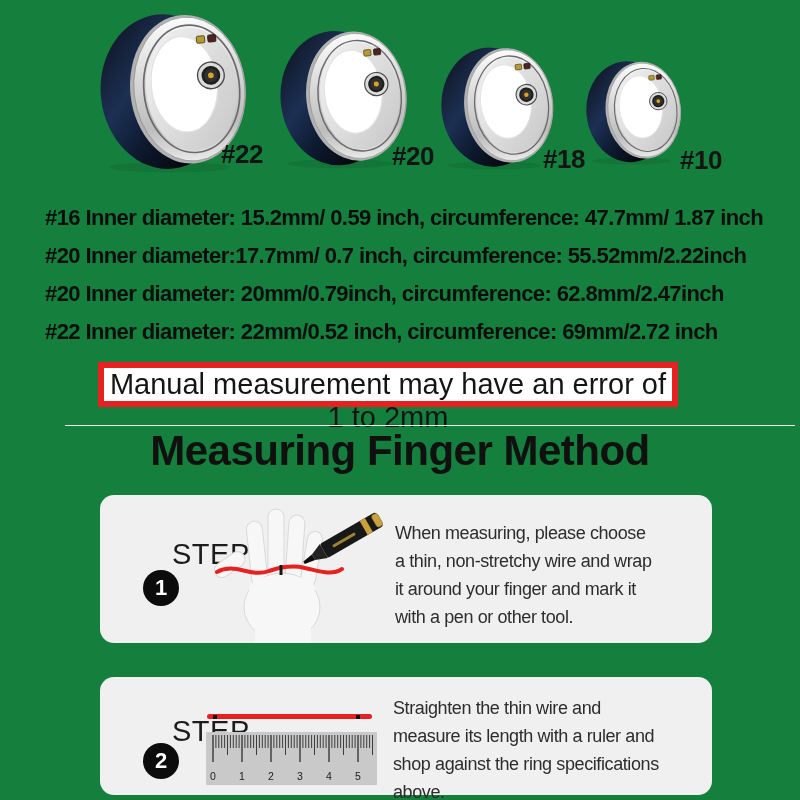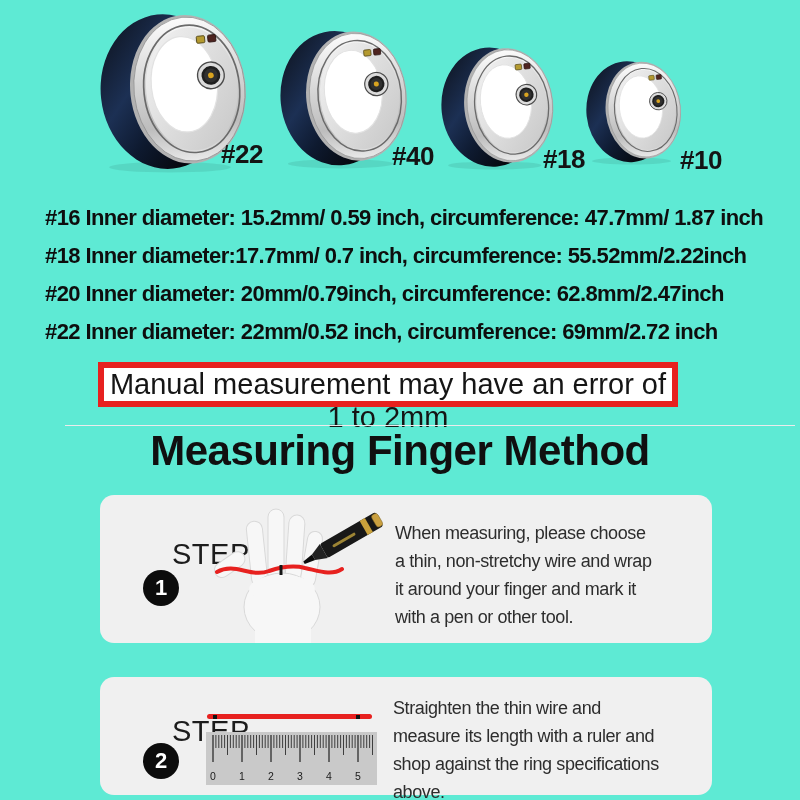--- a/index.html
+++ b/index.html
@@ -1,16 +1,16 @@
 <!DOCTYPE html>
 <html><head>
 <meta charset="utf-8">
 <style>
   html,body{margin:0;padding:0;background:#fff;}
-  #page{position:relative;width:800px;height:800px;background:#5eead4;overflow:hidden;
+  #page{position:relative;width:800px;height:800px;background:#15803d;overflow:hidden;
         font-family:"Liberation Sans", sans-serif;color:#111;}
   
   .ring{position:absolute;}
   .ring svg{display:block;width:100%;height:100%;}
   .ring-label{position:absolute;font-size:26px;font-weight:bold;color:#141414;letter-spacing:-0.5px;}
   #lbl22{left:221px;top:139px;}
   #lbl20{left:392px;top:141px;}
   #lbl18{left:543px;top:144px;}
   #lbl16{left:680px;top:145px;}
   
@@ -200,27 +200,27 @@
     <rect x="74.5" y="19" width="5.2" height="4.6" rx="0.8" fill="#4e2420" stroke="#2c1512" stroke-width="0.6"></rect>
     <circle cx="74" cy="45.5" r="8.8" fill="#dcdcdc" stroke="#4a4a4a" stroke-width="0.9"></circle>
     <circle cx="74" cy="45.5" r="6.2" fill="#1f1f1f"></circle>
     <circle cx="74" cy="45.5" r="4.5" fill="#303030"></circle>
     <circle cx="74" cy="45.5" r="1.9" fill="#d9a420"></circle>
   </g>
       </svg>
     </div>
 
   <span class="ring-label" id="lbl22">#22</span>
-  <span class="ring-label" id="lbl20">#40</span>
+  <span class="ring-label" id="lbl20">#20</span>
   <span class="ring-label" id="lbl18">#18</span>
   <span class="ring-label" id="lbl16">#10</span>
 
   <div class="specs">
     <div class="spec-line">#16 Inner diameter: 15.2mm/ 0.59 inch, circumference:  47.7mm/ 1.87 inch</div>
-    <div class="spec-line">#18 Inner diameter:17.7mm/ 0.7 inch, circumference: 55.52mm/2.22inch</div>
+    <div class="spec-line">#20 Inner diameter:17.7mm/ 0.7 inch, circumference: 55.52mm/2.22inch</div>
     <div class="spec-line">#20 Inner diameter: 20mm/0.79inch, circumference: 62.8mm/2.47inch</div>
     <div class="spec-line">#22 Inner diameter: 22mm/0.52 inch, circumference: 69mm/2.72 inch</div>
   </div>
 
   <div class="notice">Manual measurement may have an error of 1 to 2mm</div>
 
   <div class="sep"></div>
 
   <div class="heading">Measuring Finger Method</div>
 

